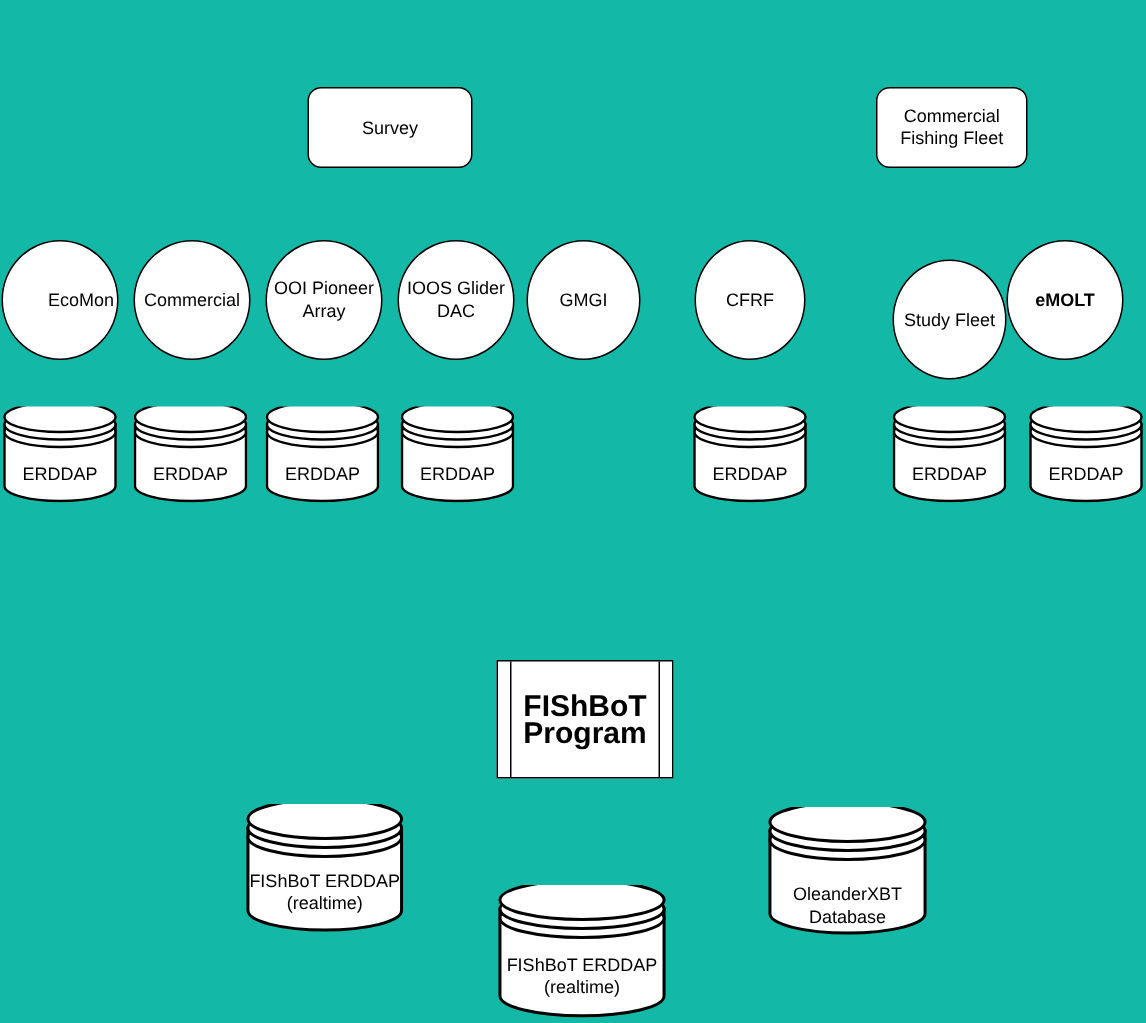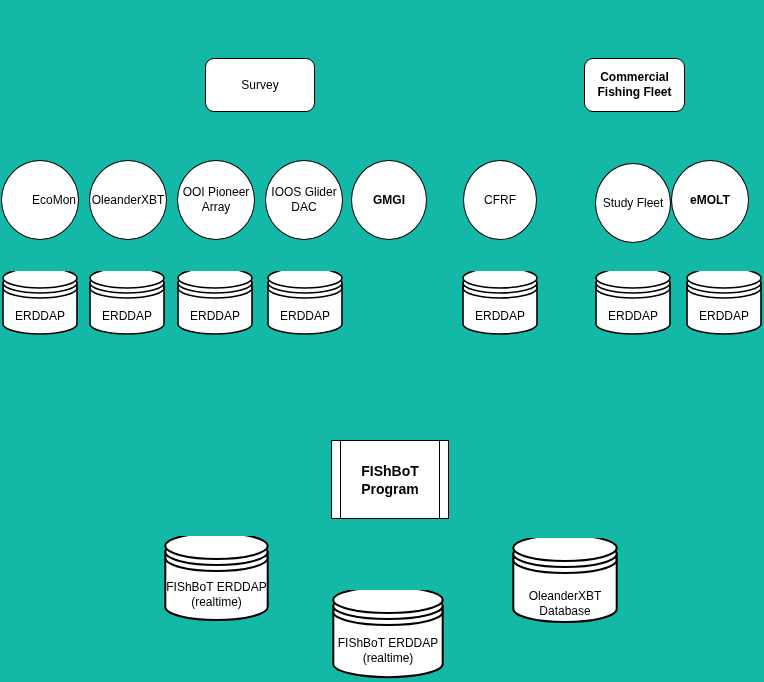--- a/index.html
+++ b/index.html
@@ -80,21 +80,21 @@
   .process-box {
     position: absolute;
     background: #ffffff;
     border: 1px solid #000000;
     box-sizing: border-box;
     display: flex;
     align-items: center;
     justify-content: center;
     text-align: center;
     color: #000000;
-    font-size: 14px;
+    font-size: 20px;
     font-weight: bold;
     line-height: 18px;
   }
   .process-box::before,
   .process-box::after {
     content: "";
     position: absolute;
     top: 0;
     bottom: 0;
     width: 0;
@@ -105,49 +105,49 @@
 </style>
 </head>
 <body>
 
 <div id="diagram-canvas">
 
   <div class="round-box" style="left:205px; top:58px; width:110px; height:54px;">
     <span>Survey</span>
   </div>
 
-  <div class="round-box" style="left:584px; top:58px; width:101px; height:54px;font-weight:bold;">
+  <div class="round-box" style="left:584px; top:58px; width:101px; height:54px;">
     <span>Commercial Fishing Fleet</span>
   </div>
 
   <div class="ellipse-node" style="left:1px; top:160px; width:78px; height:80px;padding-left:32px;">
     <span>EcoMon</span>
   </div>
 
   <div class="ellipse-node" style="left:89px; top:160px; width:78px; height:80px;">
-    <span>OleanderXBT</span>
+    <span>Commercial</span>
   </div>
 
   <div class="ellipse-node" style="left:177px; top:160px; width:78px; height:80px;">
     <span>OOI Pioneer Array</span>
   </div>
 
   <div class="ellipse-node" style="left:265px; top:160px; width:78px; height:80px;">
     <span>IOOS Glider DAC</span>
   </div>
 
-  <div class="ellipse-node" style="left:351px; top:160px; width:76px; height:80px;font-weight:bold;">
+  <div class="ellipse-node" style="left:351px; top:160px; width:76px; height:80px;">
     <span>GMGI</span>
   </div>
 
   <div class="ellipse-node" style="left:463px; top:160px; width:74px; height:80px;">
     <span>CFRF</span>
   </div>
 
-  <div class="ellipse-node" style="left:595px; top:163px; width:76px; height:80px;">
+  <div class="ellipse-node" style="left:595px; top:173px; width:76px; height:80px;">
     <span>Study Fleet</span>
   </div>
 
   <div class="ellipse-node" style="left:671px; top:160px; width:78px; height:80px;font-weight:bold;">
     <span>eMOLT</span>
   </div>
 
   <div class="cylinder" style="left:2px; top:271px; width:76px; height:64px;">
     <svg viewBox="0 0 76 64" preserveAspectRatio="none">
       <path d="M1 12 L1 53 A37 10 0 0 0 75 53 L75 12 Z" fill="#ffffff" stroke="#000000" stroke-width="1.6"></path>

